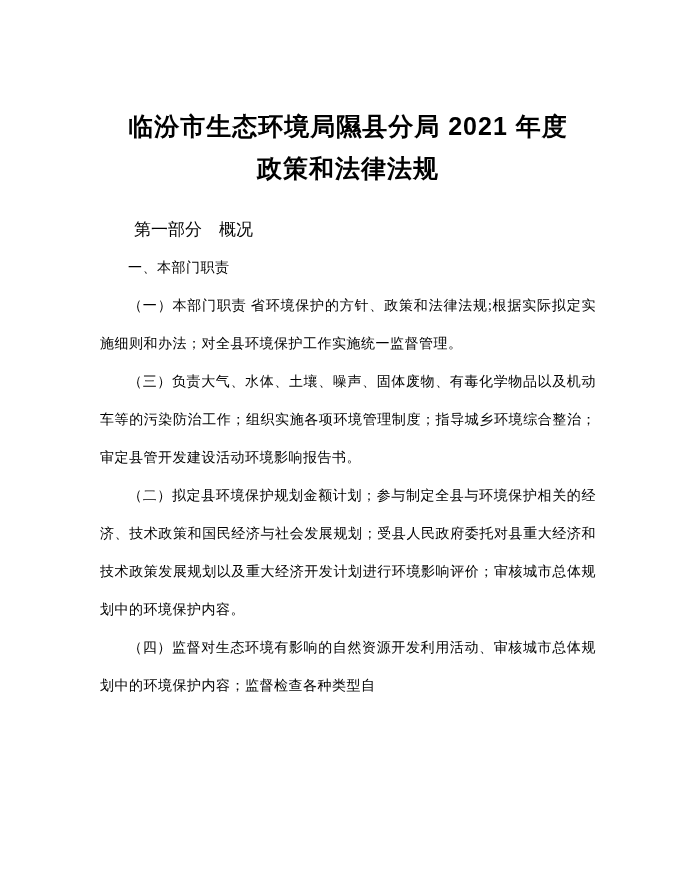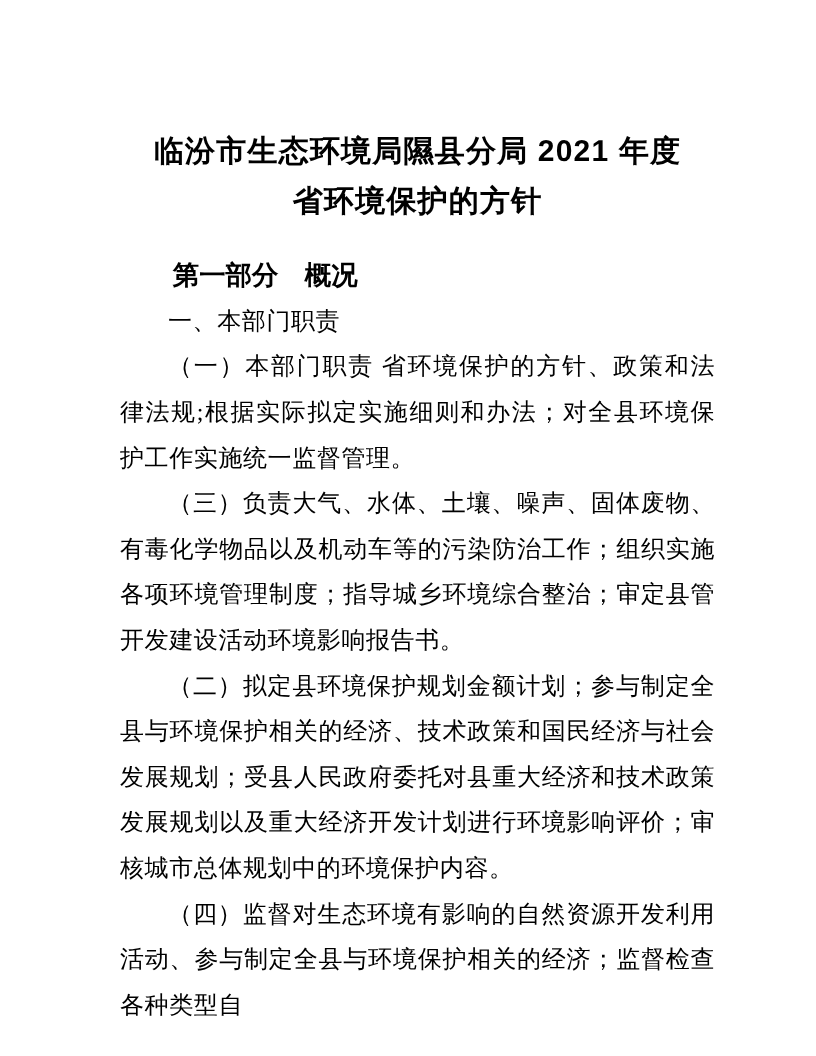--- a/index.html
+++ b/index.html
@@ -29,53 +29,53 @@
     margin-bottom: 20px;
   }
 
   .doc-title .title-line {
     display: block;
     letter-spacing: 1px;
   }
 
   .section-heading {
     font-family: "Liberation Sans", "DejaVu Sans", sans-serif;
-    font-weight: bold;
-    font-size: 22px;
+    font-weight: normal;
+    font-size: 17px;
     line-height: 38px;
     text-indent: 2em;
     margin-top: 22px;
   }
 
   .doc-body {
     margin-top: 0;
   }
 
   .doc-body p.para {
-    font-size: 20px;
+    font-size: 14px;
     line-height: 38px;
     text-indent: 2em;
     text-align: justify;
     letter-spacing: 0.5px;
     word-break: break-all;
   }
 </style>
 </head>
 <body>
 
 <div class="page">
 
   <h1 class="doc-title">
     <span class="title-line">临汾市生态环境局隰县分局 2021 年度</span>
-    <span class="title-line">省环境保护的方针</span>
+    <span class="title-line">政策和法律法规</span>
   </h1>
 
   <div class="section-heading">第一部分　概况</div>
 
   <div class="doc-body">
       <p class="para">一、本部门职责</p>
       <p class="para">（一）本部门职责 省环境保护的方针、政策和法律法规;根据实际拟定实施细则和办法；对全县环境保护工作实施统一监督管理。</p>
       <p class="para">（三）负责大气、水体、土壤、噪声、固体废物、有毒化学物品以及机动车等的污染防治工作；组织实施各项环境管理制度；指导城乡环境综合整治；审定县管开发建设活动环境影响报告书。</p>
       <p class="para">（二）拟定县环境保护规划金额计划；参与制定全县与环境保护相关的经济、技术政策和国民经济与社会发展规划；受县人民政府委托对县重大经济和技术政策发展规划以及重大经济开发计划进行环境影响评价；审核城市总体规划中的环境保护内容。</p>
-      <p class="para">（四）监督对生态环境有影响的自然资源开发利用活动、参与制定全县与环境保护相关的经济；监督检查各种类型自</p>
+      <p class="para">（四）监督对生态环境有影响的自然资源开发利用活动、审核城市总体规划中的环境保护内容；监督检查各种类型自</p>
     </div>
 
 </div>
 
 </body></html>

